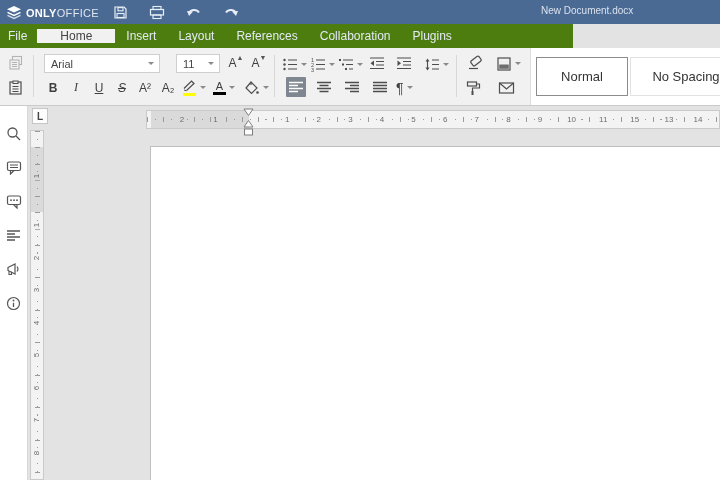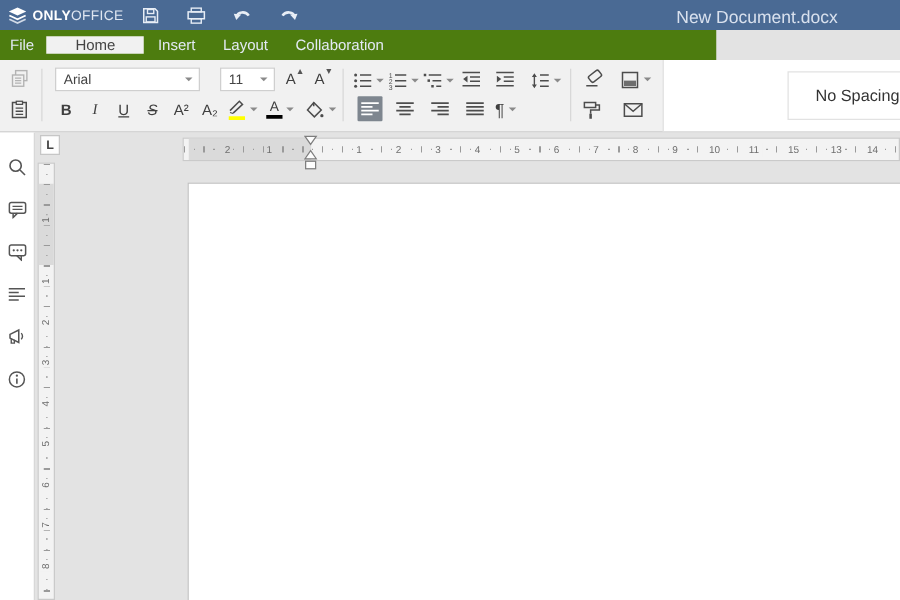--- a/index.html
+++ b/index.html
@@ -10,21 +10,21 @@
     -webkit-font-smoothing:antialiased;
   }
   
   .topbar { position:absolute; left:0; top:0; width:720px; height:24px; background:#4a6a94; }
   .logo { position:absolute; left:6px; top:5px; display:flex; align-items:center; gap:4px; }
   .brand { font-size:11px; color:#fff; letter-spacing:.3px; }
   .brand b { font-weight:bold; }
   .brand span.light { font-weight:normal; color:#dfe6f1;margin-top:20px; }
   .quick { position:absolute; left:108px; top:3px; display:flex; gap:13px; }
   .quick .qbtn { width:24px; height:18px; display:flex; align-items:center; justify-content:center; cursor:pointer; }
-  .doc-title { position:absolute; left:541px; top:5px; font-size:14px; color:#d9e1ee; white-space:nowrap; }
+  .doc-title { position:absolute; left:541px; top:5px; font-size:10px; color:#d9e1ee; white-space:nowrap; }
   
   .menubar { position:absolute; left:0; top:24px; width:573px; height:24px; background:#4d7c0f; display:flex; align-items:center; }
   .tab { padding:0 11px; font-size:12px; color:#e3eaf4; display:flex; align-items:center; cursor:pointer; }
   .tab.first { padding:0 10px 0 8px; }
   .tab.active { background:#f1f1f1; color:#444; padding:0 23px; }
   
   .toolbar { position:absolute; left:0; top:48px; width:720px; height:58px; background:#f1f1f1; border-bottom:1px solid #cbcbcb; }
   .tsep { position:absolute; top:7px; width:1px; height:42px; background:#d8d8d8; }
   .ibtn { position:absolute; width:20px; height:20px; display:flex; align-items:center; justify-content:center; cursor:pointer; border-radius:1px; }
   .ibtn.pressed { background:#7e868f; }
@@ -107,21 +107,23 @@
       </div>
     </div>
     <div class="doc-title">New Document.docx</div>
   </div>
 
   <div class="menubar">
     <div class="tab first">File</div>
     <div class="tab active">Home</div>
     <div class="tab">Insert</div>
     <div class="tab">Layout</div>
+    <div class="tab">References</div>
     <div class="tab">Collaboration</div>
+    <div class="tab">Plugins</div>
   </div>
 
   <div class="toolbar">
 
     <div class="ibtn" style="left:6px;top:5px;">
       <svg width="16" height="16" viewBox="0 0 16 16">
         <rect x="4.5" y="1.5" width="9" height="8" fill="none" stroke="#b3b3b3" stroke-width="1.1"></rect>
         <rect x="2" y="5" width="9" height="9" fill="#f1f1f1" stroke="#b3b3b3" stroke-width="1.1"></rect>
         <path d="M4 7.5 h5 M4 9.5 h5 M4 11.5 h5" stroke="#b3b3b3" stroke-width="1"></path>
       </svg>
@@ -285,20 +287,21 @@
       </svg>
     </div>
     <div class="ibtn" style="left:496px;top:30px;">
       <svg width="17" height="14" viewBox="0 0 17 14">
         <rect x="1.5" y="2" width="14" height="10" fill="none" stroke="#4d4d4d" stroke-width="1.2"></rect>
         <path d="M1.5 2 L8.5 8 L15.5 2" fill="none" stroke="#4d4d4d" stroke-width="1.2"></path>
       </svg>
     </div>
 
     <div class="styles-panel">
+      <div class="style-box sel" style="left:5px;width:92px;">Normal</div>
       <div class="style-box plain" style="left:99px;width:112px;">No Spacing</div>
     </div>
   </div>
 
   <div class="sidebar">
     <div class="sbtn">
       <svg width="15" height="15" viewBox="0 0 15 15">
         <circle cx="6.5" cy="6.5" r="4.5" fill="none" stroke="#555" stroke-width="1.3"></circle>
         <path d="M10 10 L14 14" stroke="#555" stroke-width="1.3"></path>
       </svg>

